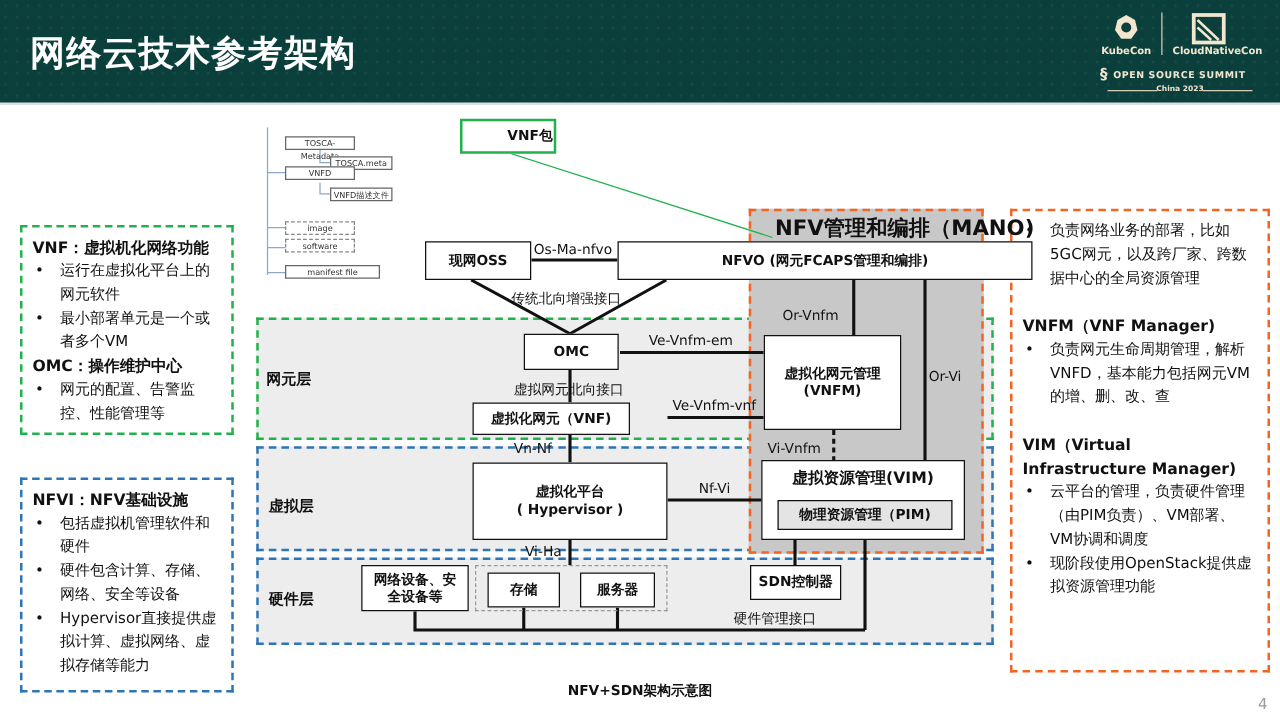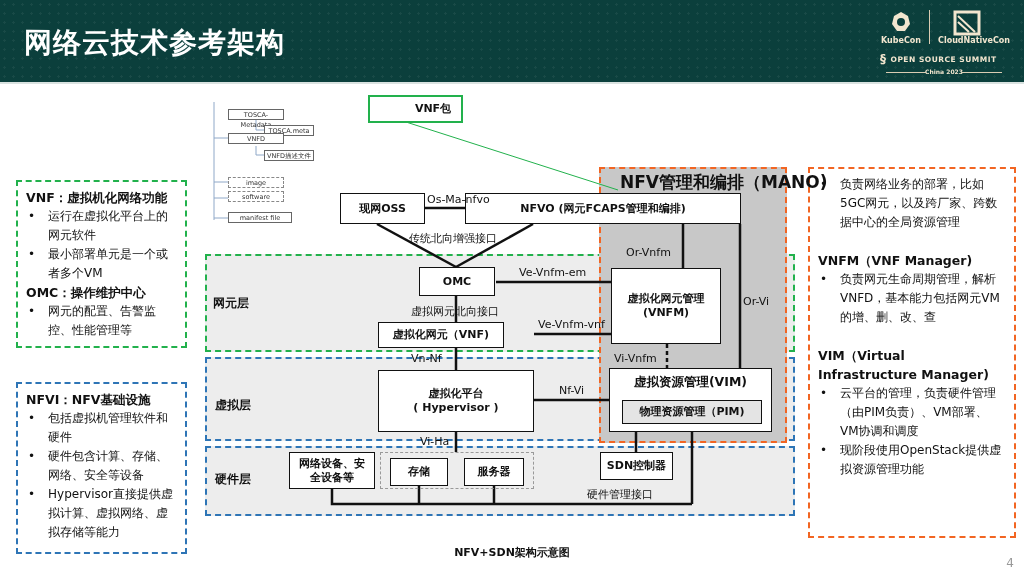--- a/index.html
+++ b/index.html
@@ -196,30 +196,30 @@
   <div class="pkg-tree">
     <svg width="110" height="130" style="position:absolute;left:0;top:0;">
       <path d="M8 2 L8 120 M8 38 L22 38 M8 82 L22 82 M8 98 L22 98 M8 118 L22 118 M50 20 L50 30 L58 30 M50 46 L50 55 L58 55" fill="none" stroke="#8fa8c8" stroke-width="1"></path>
     </svg>
     <div class="pkg-node" style="left:22px;top:9px;width:56px;">TOSCA-Metadata</div>
     <div class="pkg-node" style="left:58px;top:25px;width:50px;">TOSCA.meta</div>
     <div class="pkg-node" style="left:22px;top:33px;width:56px;">VNFD</div>
     <div class="pkg-node" style="left:58px;top:50px;width:50px;">VNFD描述文件</div>
     <div class="pkg-node dotted" style="left:22px;top:77px;width:56px;">image</div>
     <div class="pkg-node dotted" style="left:22px;top:91px;width:56px;">software</div>
-    <div class="pkg-node" style="left:22px;top:112px;width:64px;">manifest file</div>
-  </div>
-
-  <div class="box box-green" style="left:368px;top:95px;width:95px;height:28px;padding-left:35px;">
+    <div class="pkg-node" style="left:22px;top:112px;width:76px;">manifest file</div>
+  </div>
+
+  <div class="box box-green" style="left:368px;top:95px;width:77px;height:28px;padding-left:35px;">
       <span>VNF包</span>
     </div>
   <div class="box" style="left:340px;top:193px;width:85px;height:31px;">
       <span>现网OSS</span>
     </div>
-  <div class="box" style="left:465px;top:193px;width:276px;height:31px;">
+  <div class="box" style="left:494px;top:193px;width:332px;height:31px;">
       <span>NFVO (网元FCAPS管理和编排)</span>
     </div>
   <div class="box" style="left:419px;top:267px;width:76px;height:29px;">
       <span>OMC</span>
     </div>
   <div class="box" style="left:378px;top:322px;width:126px;height:26px;">
       <span>虚拟化网元（VNF)</span>
     </div>
   <div class="box" style="left:611px;top:268px;width:110px;height:76px;flex-direction:column;">
     <span>虚拟化网元管理</span>

